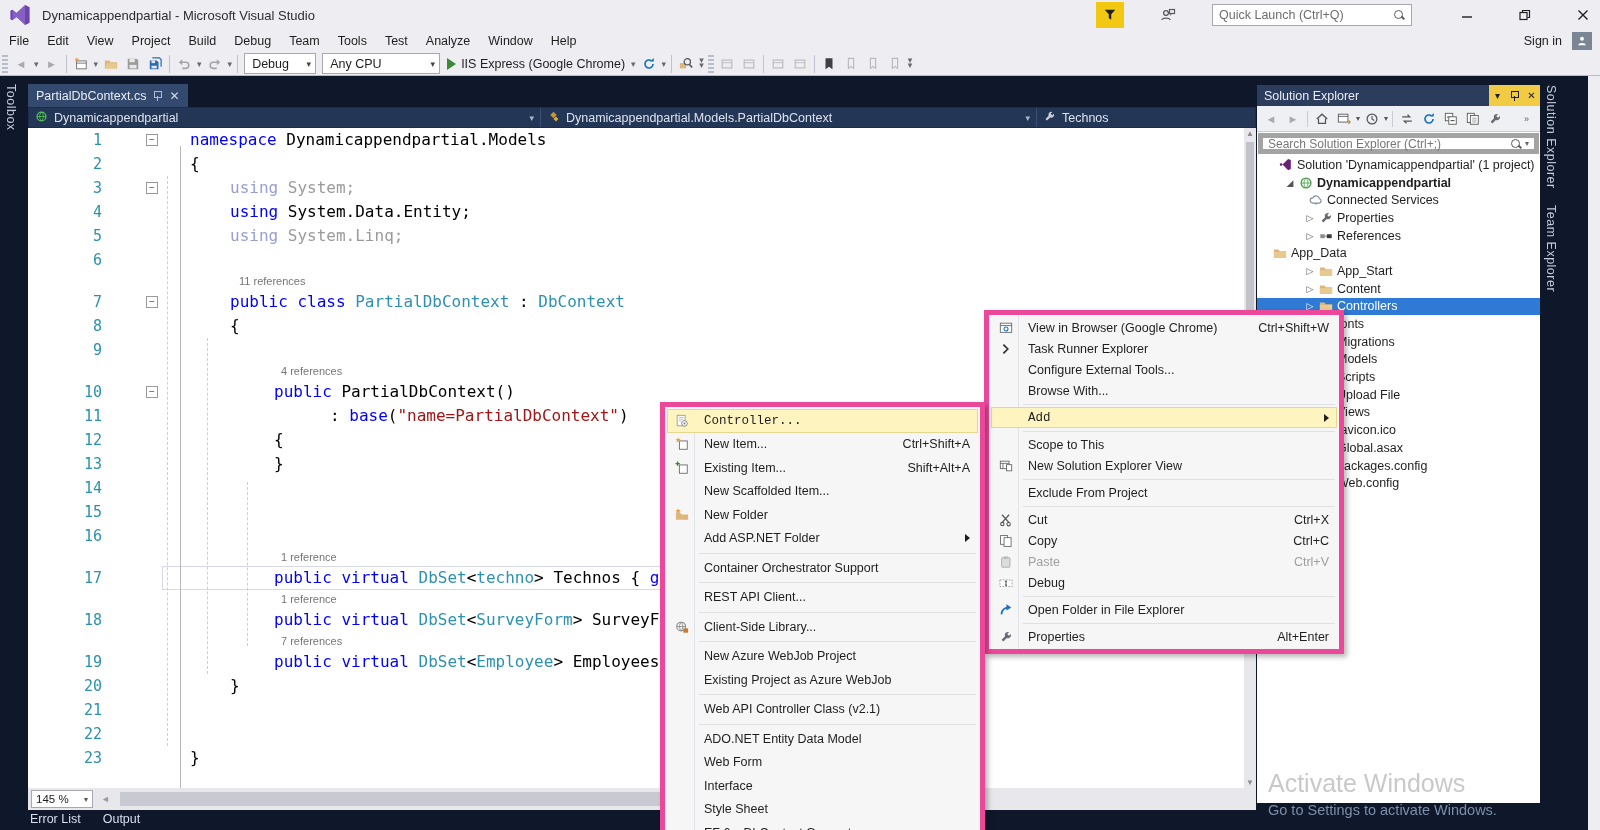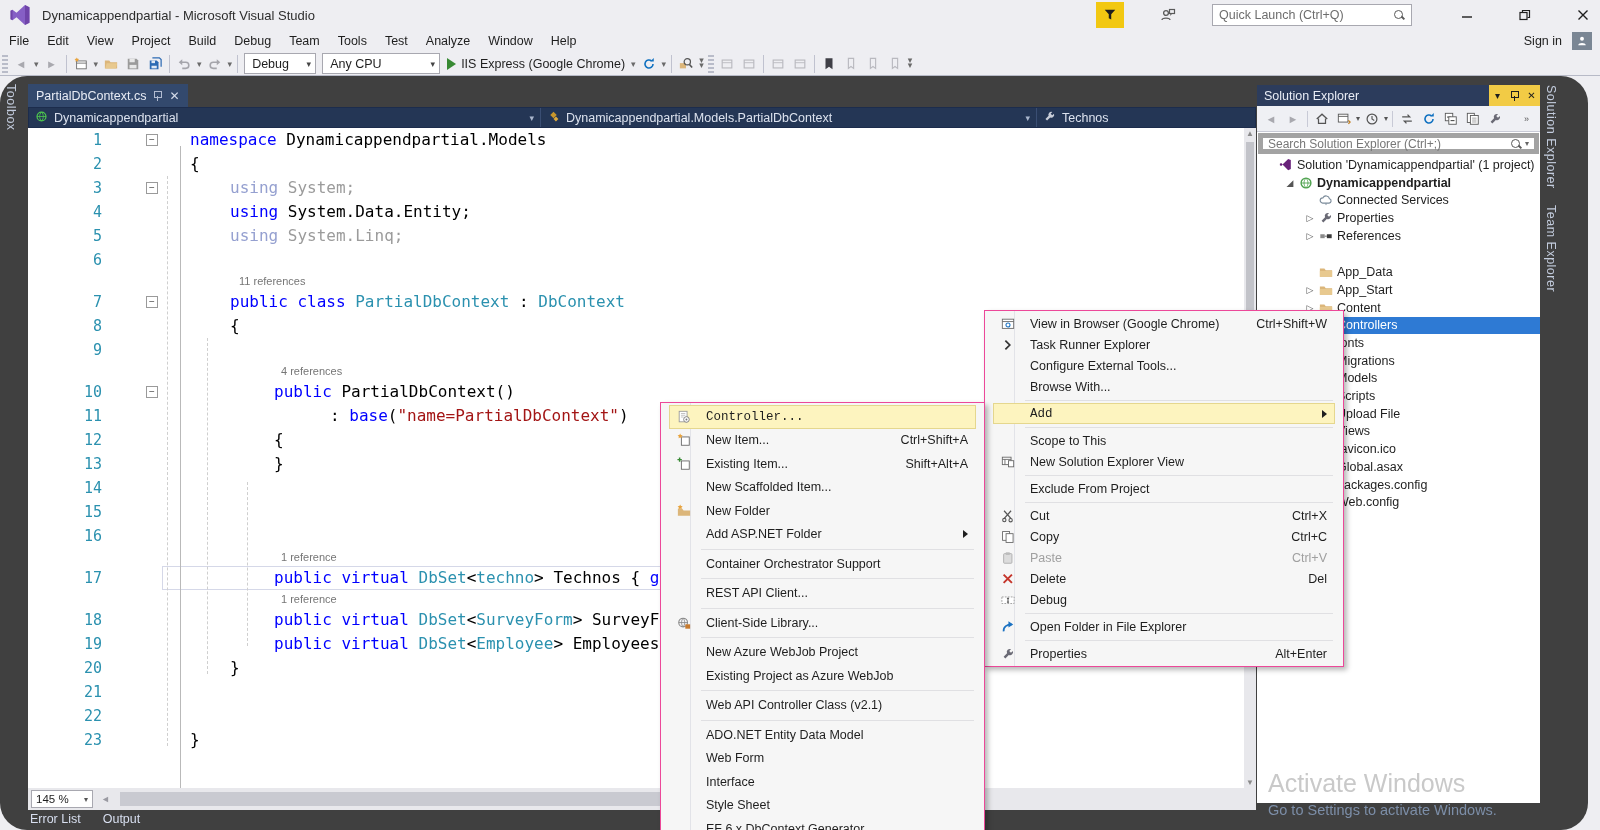--- a/index.html
+++ b/index.html
@@ -36,21 +36,21 @@
   .tb-grip { width:6px; height:18px; margin:0 2px; background:repeating-linear-gradient(180deg,#b9bcc9 0 2px,transparent 2px 4px); }
   .tb-caret { font-size:9px; color:#6a6a6a; padding:0 2px; }
   .combo { height:21px; background:#fff; border:1px solid #a8a8b0; display:flex; align-items:center; padding:0 4px 0 7px; margin:0 3px; font-size:12.5px; }
   .combo .cv { flex:1; }
   .combo .ca { font-size:9px; color:#444; margin-left:6px; }
   .run-btn { display:flex; align-items:center; height:22px; padding:0 4px; gap:5px; }
   .play { width:0; height:0; border-left:9px solid #388a34; border-top:6px solid transparent; border-bottom:6px solid transparent; }
   .run-label { color:#1e1e1e; font-size:12.5px; }
 
   
-  .shell { position:absolute; left:0; top:76px; width:1588px; height:754px; background:#404040;border-radius:27px; }
+  .shell { position:absolute; left:0; top:76px; width:1588px; height:754px; background:#0f172a; }
   .vtab { position:absolute; writing-mode:vertical-rl; color:#c3ccdd; font-size:12.5px; letter-spacing:.5px; }
   .toolbox-tab { left:4px; top:8px; }
 
   
   .tabstrip { position:absolute; left:28px; top:8px; height:23px; display:flex; }
   .doc-tab { background:#33496d; color:#e8ecf5; display:flex; align-items:center; padding:0 8px; gap:7px; font-size:12.5px; height:23px; }
   .doc-tab .ticon { opacity:.85; display:flex; }
   .pin { position:relative; width:9px; height:11px; }
   .pin::before { content:""; position:absolute; left:1px; top:1px; width:6px; height:5px; border:1.4px solid #c8d0e2; }
   .pin::after { content:""; position:absolute; left:3.6px; top:6px; width:1.4px; height:5px; background:#c8d0e2; }
@@ -107,21 +107,21 @@
   .tr-icon { width:18px; display:flex; justify-content:center; flex:0 0 auto; }
   .tr-label { padding-left:2px; }
   .bold { font-weight:bold; }
   .watermark1 { position:absolute; left:1268px; top:693px; font-size:25px; color:#c9c9c9; z-index:6; }
   .watermark2 { position:absolute; left:1268px; top:726px; font-size:14.5px; color:#7c8ea8; z-index:6; }
 
   
   .right-tabs { position:absolute; left:1544px; top:9px; display:flex; flex-direction:column; gap:16px; }
 
   
-  .ctx { position:absolute; background:#f6f6f6; border:1px solid #ec4899; box-shadow:3px 3px 5px rgba(0,0,0,.28); z-index:10; padding:2px 8px;text-align:center; }
+  .ctx { position:absolute; background:#f6f6f6; border:5px solid #ec4899; box-shadow:3px 3px 5px rgba(0,0,0,.28); z-index:10; padding:2px 2px;text-align:center; }
   .ctx::before { content:""; position:absolute; left:29px; top:0; bottom:0; width:1px; background:#e2e3e8; }
   .menu-row { position:relative; display:flex; align-items:center; padding-right:8px; }
   .mi-icon { width:30px; display:flex; justify-content:center; flex:0 0 auto; }
   .mi-label { padding-left:7px; }
   .mi-shortcut { margin-left:auto; padding-left:30px; color:#1e1e1e; }
   .menu-row.disabled .mi-label, .menu-row.disabled .mi-shortcut { color:#a0a0a0; }
   .menu-row.hl { background:#fdf4bf; outline:1px solid #e5d78e; outline-offset:-1px;font-family:Liberation Mono, monospace; }
   .mi-sub { margin-left:auto; width:0; height:0; border-left:5px solid #1e1e1e; border-top:4px solid transparent; border-bottom:4px solid transparent; }
   .menu-sep { height:1px; background:#e0e0e3; margin:2.5px 2px 2.5px 32px; }
   #context-menu { left:984px; top:234px; width:360px; }
@@ -399,20 +399,21 @@
           <div class="code-line"><span class="ln">11</span><span class="lmargin"></span><span class="foldcol"></span><span class="codetext" style="padding-left: 168px;"><span class="c-pl">: </span><span class="c-kw">base</span><span class="c-pl">(</span><span class="c-st">"name=PartialDbContext"</span><span class="c-pl">)</span></span></div>
           <div class="code-line"><span class="ln">12</span><span class="lmargin"></span><span class="foldcol"></span><span class="codetext" style="padding-left: 112px;"><span class="c-pl">{</span></span></div>
           <div class="code-line"><span class="ln">13</span><span class="lmargin"></span><span class="foldcol"></span><span class="codetext" style="padding-left: 112px;"><span class="c-pl">}</span></span></div>
           <div class="code-line"><span class="ln">14</span><span class="lmargin"></span><span class="foldcol"></span><span class="codetext" style="padding-left: 0px;"></span></div>
           <div class="code-line"><span class="ln">15</span><span class="lmargin"></span><span class="foldcol"></span><span class="codetext" style="padding-left: 0px;"></span></div>
           <div class="code-line"><span class="ln">16</span><span class="lmargin"></span><span class="foldcol"></span><span class="codetext" style="padding-left: 0px;"></span></div>
           <div class="lens-line"><span style="margin-left: 253px;">1 reference</span></div>
           <div class="code-line current"><span class="ln">17</span><span class="lmargin"></span><span class="foldcol"></span><span class="codetext" style="padding-left: 112px;"><span class="c-kw">public virtual </span><span class="c-ty">DbSet</span><span class="c-pl">&lt;</span><span class="c-ty">techno</span><span class="c-pl">&gt; Technos { </span><span class="c-kw">get</span><span class="c-pl">; </span><span class="c-kw">set</span><span class="c-pl">; }</span></span></div>
           <div class="lens-line"><span style="margin-left: 253px;">1 reference</span></div>
           <div class="code-line"><span class="ln">18</span><span class="lmargin"></span><span class="foldcol"></span><span class="codetext" style="padding-left: 112px;"><span class="c-kw">public virtual </span><span class="c-ty">DbSet</span><span class="c-pl">&lt;</span><span class="c-ty">SurveyForm</span><span class="c-pl">&gt; SurveyForms { </span><span class="c-kw">get</span><span class="c-pl">; </span><span class="c-kw">set</span><span class="c-pl">; }</span></span></div>
+          <div class="lens-line"><span style="margin-left: 253px;">7 references</span></div>
           <div class="code-line"><span class="ln">19</span><span class="lmargin"></span><span class="foldcol"></span><span class="codetext" style="padding-left: 112px;"><span class="c-kw">public virtual </span><span class="c-ty">DbSet</span><span class="c-pl">&lt;</span><span class="c-ty">Employee</span><span class="c-pl">&gt; Employees { </span><span class="c-kw">get</span><span class="c-pl">; </span><span class="c-kw">set</span><span class="c-pl">; }</span></span></div>
           <div class="code-line"><span class="ln">20</span><span class="lmargin"></span><span class="foldcol"></span><span class="codetext" style="padding-left: 68px;"><span class="c-pl">}</span></span></div>
           <div class="code-line"><span class="ln">21</span><span class="lmargin"></span><span class="foldcol"></span><span class="codetext" style="padding-left: 0px;"></span></div>
           <div class="code-line"><span class="ln">22</span><span class="lmargin"></span><span class="foldcol"></span><span class="codetext" style="padding-left: 0px;"></span></div>
           <div class="code-line"><span class="ln">23</span><span class="lmargin"></span><span class="foldcol"></span><span class="codetext" style="padding-left: 28px;"><span class="c-pl">}</span></span></div>
         </div>
       <div class="foldline" style="top:18px;height:734px;"></div>
       <div class="guide" style="left:139px;top:48px;height:570px;"></div>
       <div class="guide" style="left:179px;top:210px;height:336px;"></div>
       <div class="guide" style="left:219px;top:354px;height:164px;"></div>
@@ -533,21 +534,21 @@
           <div class="tree-row" style="padding-left: 26px;">
             <span class="tr-arrow">◢</span>
             <span class="tr-icon ic14">
               <svg width="14" height="14" viewBox="0 0 16 16">
                 <circle cx="8" cy="8" r="5.6" fill="none" stroke="#4ea24e" stroke-width="1.6"></circle>
                 <path d="M2.4 8h11.2M8 2.4c3 3 3 8.2 0 11.2M8 2.4c-3 3-3 8.2 0 11.2" fill="none" stroke="#4ea24e"></path>
               </svg>
             </span>
             <span class="tr-label bold">Dynamicappendpartial</span>
           </div>
-          <div class="tree-row" style="padding-left: 46px;">
+          <div class="tree-row" style="padding-left: 36px;">
             <span class="tr-arrow"></span>
             <span class="tr-icon ic14">
               <svg width="14" height="14" viewBox="0 0 16 16">
                 <path d="M4.2 11.5a3 3 0 0 1 .3-6A4 4 0 0 1 12 6.6a2.5 2.5 0 0 1-.5 4.9z" fill="none" stroke="#7a8a99" stroke-width="1.3"></path>
                 <path d="M8 13.8v-2" stroke="#7a8a99"></path>
               </svg>
             </span>
             <span class="tr-label">Connected Services</span>
           </div>
           <div class="tree-row" style="padding-left: 46px;">
@@ -563,21 +564,21 @@
             <span class="tr-arrow">▷</span>
             <span class="tr-icon ic14">
               <svg width="14" height="14" viewBox="0 0 16 16">
                 <rect x="1.5" y="6" width="5" height="4.5" fill="#8a8a8a"></rect>
                 <rect x="9" y="6" width="5.5" height="4.5" fill="#3a3a3a"></rect>
                 <path d="M6.5 8.2H9" stroke="#555"></path>
               </svg>
             </span>
             <span class="tr-label">References</span>
           </div>
-          <div class="tree-row" style="padding-left: 46px; margin-top: 19px;">
+          <div class="tree-row" style="">
             <span class="tr-arrow"></span>
             <span class="tr-icon ic14">
               <svg width="14" height="14" viewBox="0 0 16 16">
                 <path d="M1 4h5.2l1.5 2H15v7.5H1z" fill="#dcb67a"></path>
                 <path d="M1 6.8h14v6.7H1z" fill="#e8c98f"></path>
               </svg>
             </span>
             <span class="tr-label">App_Data</span>
           </div>
           <div class="tree-row" style="padding-left: 46px;">
@@ -803,29 +804,20 @@
               <rect x="3" y="3" width="9.5" height="11" rx="1" fill="#dcdcdc" stroke="#ababab"></rect>
               <rect x="5.5" y="1.5" width="4.5" height="3" fill="#bbb"></rect>
             </svg>
           </span>
           <span class="mi-label">Paste</span>
           <span class="mi-shortcut">Ctrl+V</span>
         </div>
         <div class="menu-row">
           <span class="mi-icon ic14">
             <svg width="14" height="14" viewBox="0 0 16 16">
-              <path d="M3 3l9.5 9.5M12.5 3 3 12.5" stroke="#c5352b" stroke-width="2.2"></path>
-            </svg>
-          </span>
-          <span class="mi-label">Delete</span>
-          <span class="mi-shortcut">Del</span>
-        </div>
-        <div class="menu-row">
-          <span class="mi-icon ic14">
-            <svg width="14" height="14" viewBox="0 0 16 16">
               <rect x="1" y="4.5" width="14" height="7.5" fill="#fff" stroke="#999" stroke-dasharray="2 1.4"></rect>
               <path d="M8 6v4.5M6.8 6h2.4M6.8 10.5h2.4" stroke="#333" stroke-width="1"></path>
             </svg>
           </span>
           <span class="mi-label">Debug</span>
         </div>
         <div class="menu-sep"></div>
         <div class="menu-row">
           <span class="mi-icon ic14">
             <svg width="14" height="14" viewBox="0 0 16 16">

